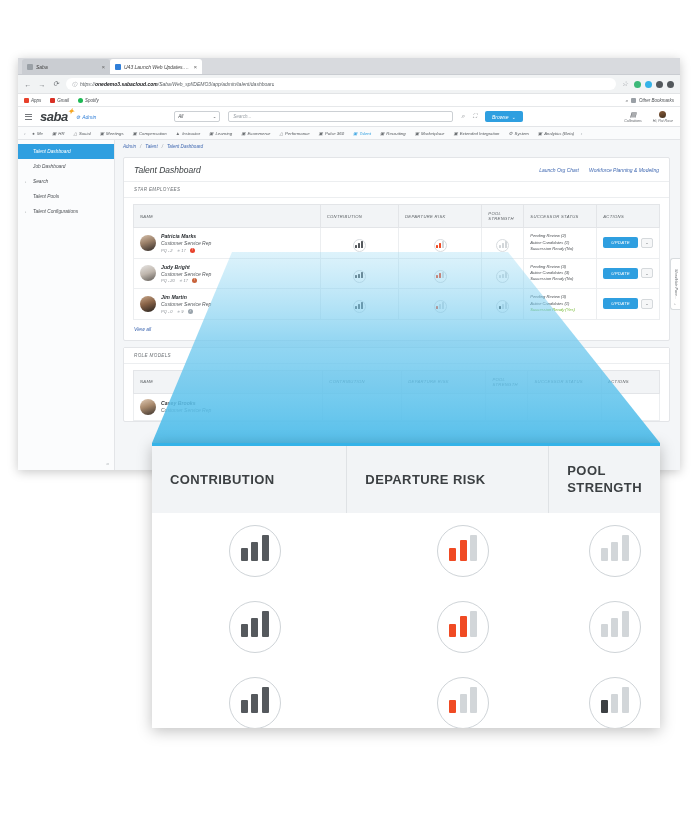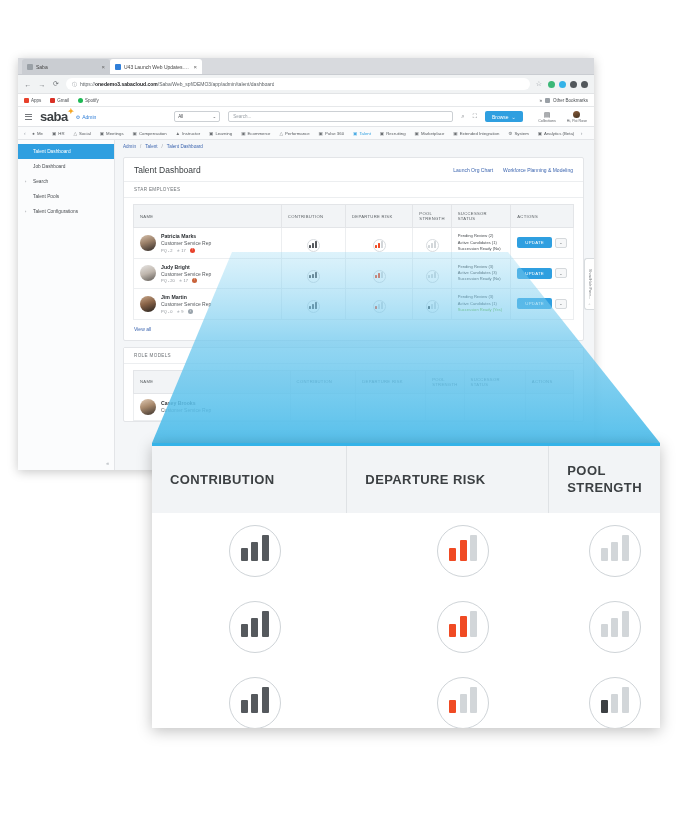--- a/index.html
+++ b/index.html
@@ -7,23 +7,24 @@
     width: 698px; height: 840px;
     background: #ffffff;
     font-family: "Liberation Sans", sans-serif;
     overflow: hidden;
   }
   #stage { position: relative; width: 698px; height: 840px; }
 
   
   .browser {
     position: absolute; left: 18px; top: 58px;
-    width: 576px; height: 412px;
+    width: 662px; height: 412px;
     background: #a21caf;
     box-shadow: 0 2px 10px rgba(0,0,0,.22);
+    font-style: italic;
   }
   .tabstrip {
     height: 17px; background: #d8dade;
     display: flex; align-items: flex-end; padding-left: 4px;
     border-bottom: 1px solid #c9ccd1;
   }
   .tab {
     height: 15px; display: flex; align-items: center;
     padding: 0 5px 0 5px; font-size: 5px; color: #444;
     border-radius: 3px 3px 0 0; white-space: nowrap;

